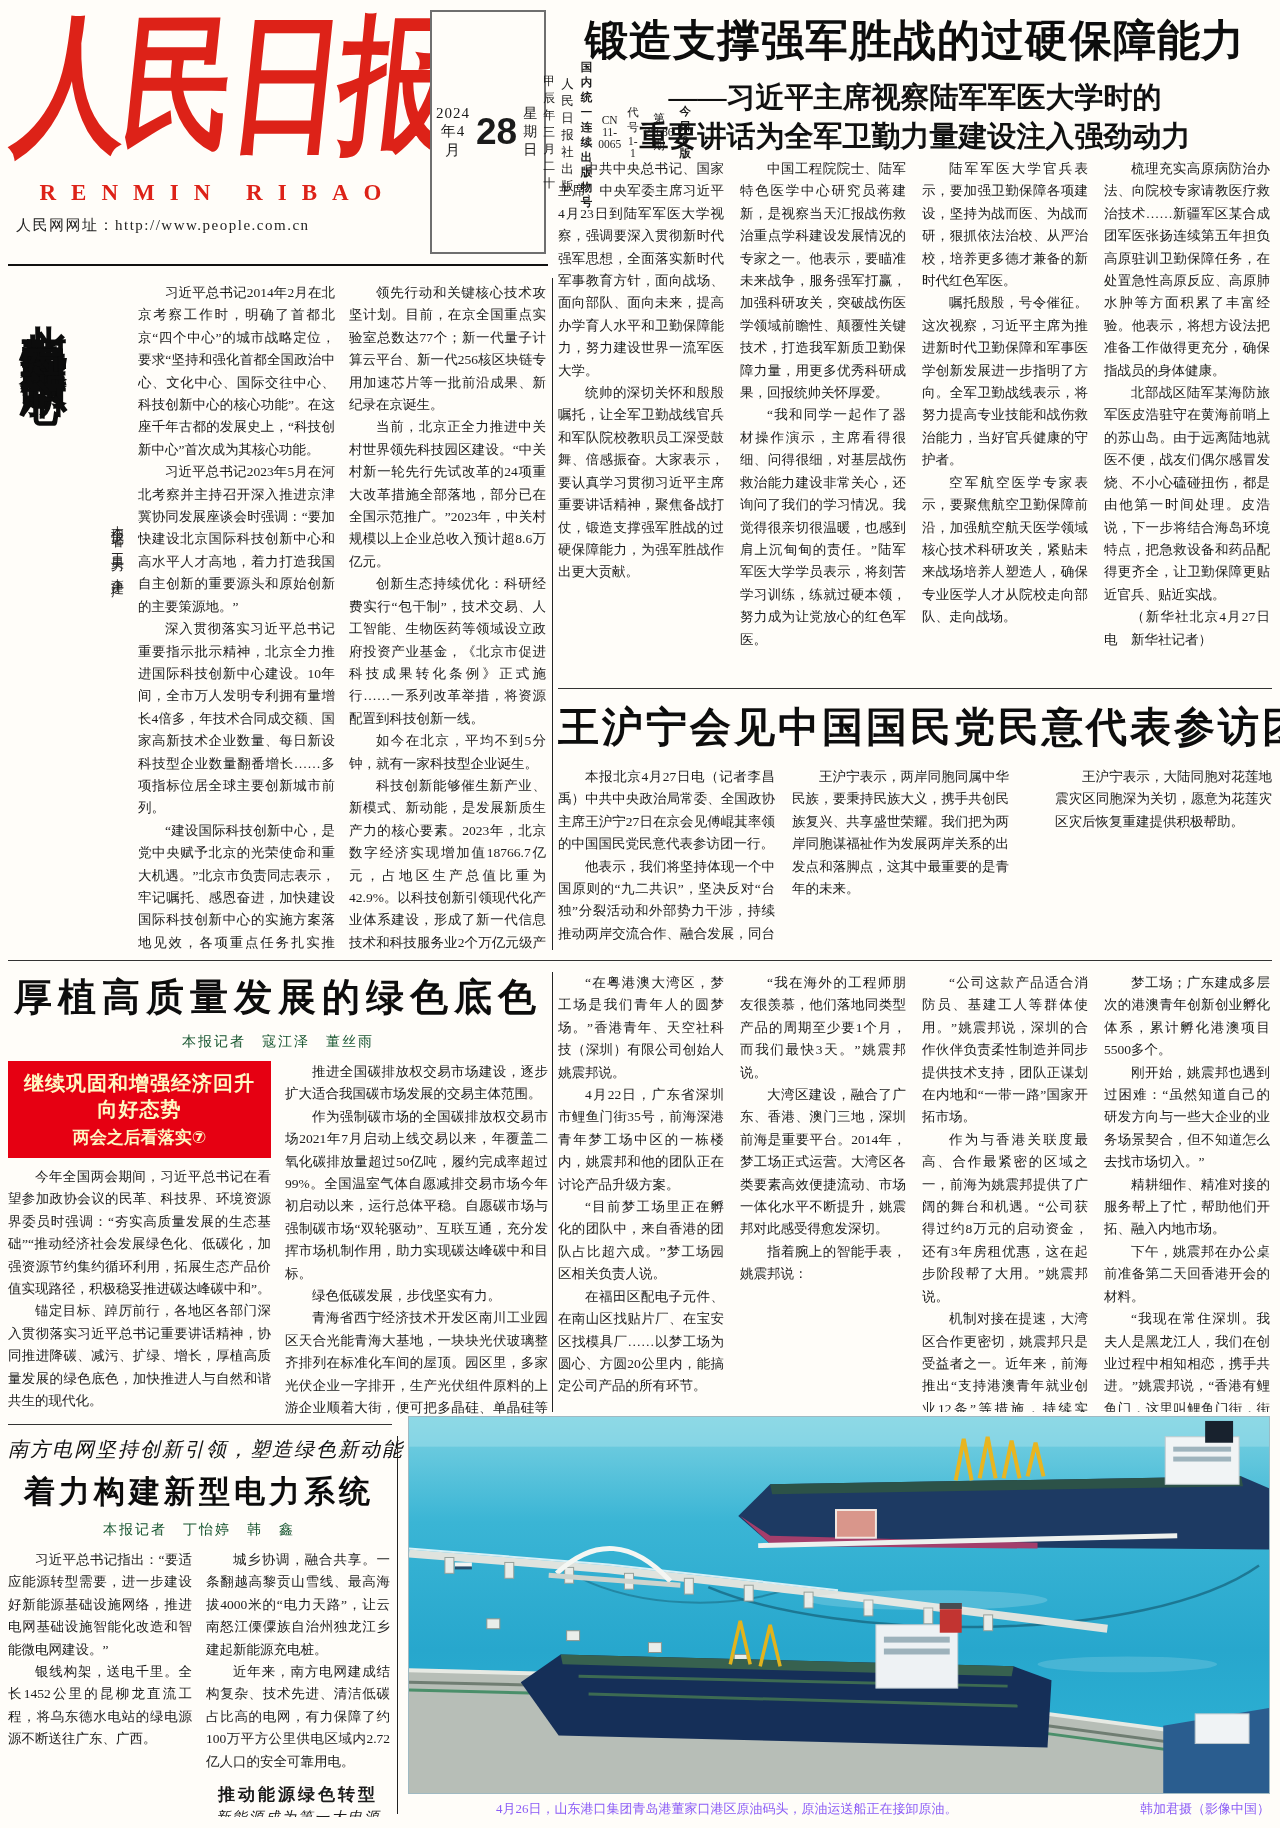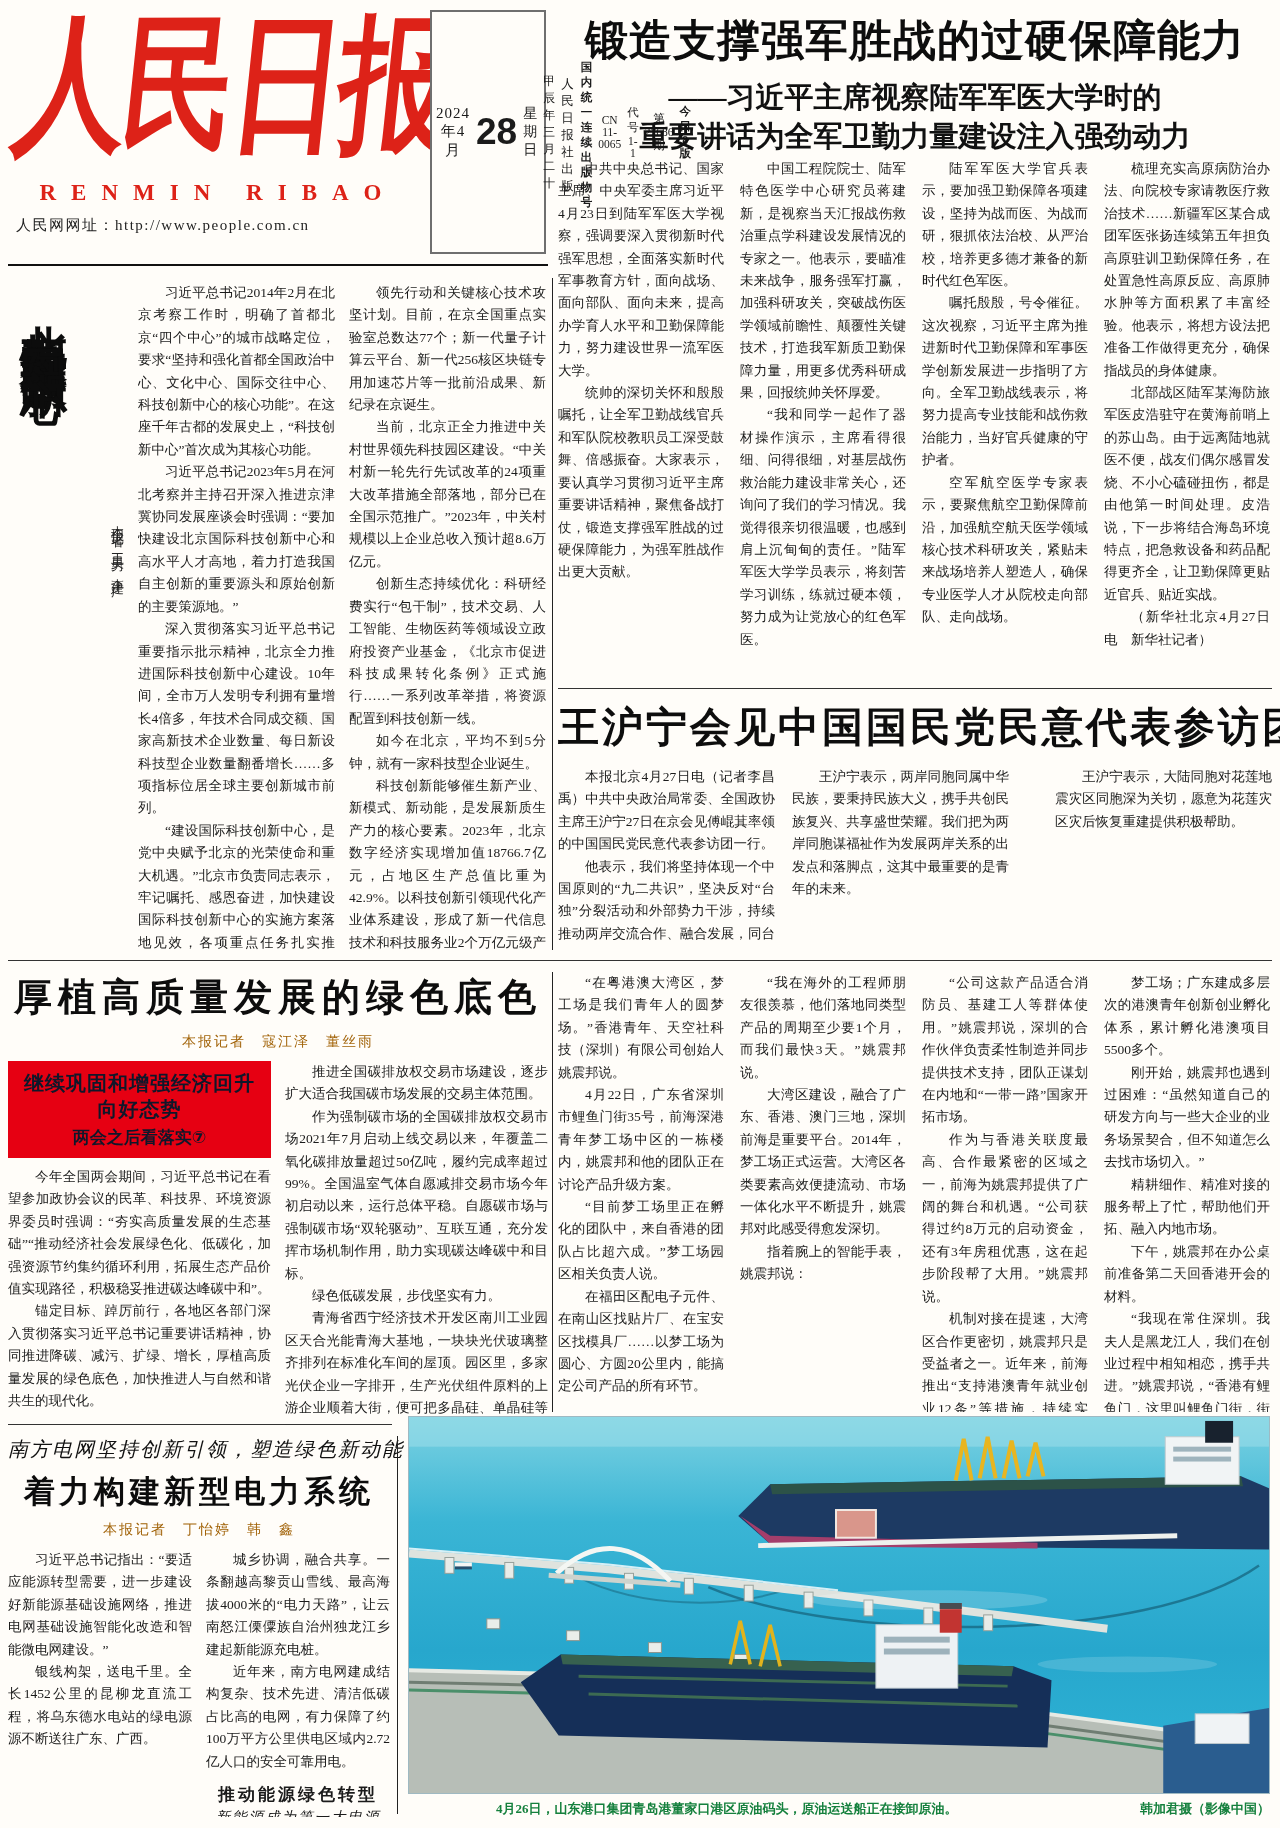--- a/index.html
+++ b/index.html
@@ -49,45 +49,45 @@
   .vhead-text {
     writing-mode:vertical-rl; text-orientation:upright;
     font-size:46px; font-weight:900; letter-spacing:4px; line-height:1;
     font-family:"Liberation Sans","DejaVu Sans",sans-serif; color:#0c0c0c;
   }
   .vbyline { writing-mode:vertical-rl; text-orientation:upright; font-size:13px; letter-spacing:3px; color:#222; }
 
   .whn-h1 { font-size:41px; font-weight:bold; text-align:center; letter-spacing:3px; white-space:nowrap; color:#0d0d0d; }
 
   .green-h1 { font-size:38px; font-weight:bold; text-align:center; letter-spacing:6px; white-space:nowrap; color:#0d0d0d; }
-  .byline { font-size:14px; text-align:center; letter-spacing:2px; color:#a16207; }
+  .byline { font-size:14px; text-align:center; letter-spacing:2px; color:#14532d; }
 
   .redbox {
-    background:#e60012; color:#0f172a; text-align:center; padding:9px 6px; margin-bottom:8px;
+    background:#e60012; color:#fef9c3; text-align:center; padding:9px 6px; margin-bottom:8px;
     font-family:"Liberation Sans","DejaVu Sans",sans-serif;
   }
   .redbox .rb1 { font-size:20px; font-weight:bold; letter-spacing:1px; line-height:1.3; }
   .redbox .rb2 { font-size:17px; font-weight:bold; margin-top:4px; }
 
   .island { background:#fffdf9; text-align:center; padding-top:4px; }
   .island-label { display:inline-block; background:#e60012; color:#fff; font-weight:bold; font-size:19px;
                   padding:5px 14px; letter-spacing:2px; font-family:"Liberation Sans","DejaVu Sans",sans-serif; }
   .island-h1 { font-size:36px; font-weight:900; letter-spacing:2px; margin-top:14px; white-space:nowrap;
                font-family:"Liberation Sans","DejaVu Sans",sans-serif; color:#0c0c0c; }
   .island-byline { font-size:14px; margin-top:12px; letter-spacing:2px; }
 
   .kicker { font-size:20px; font-style:italic; text-align:center; letter-spacing:2px; color:#111; white-space:nowrap; }
   .power-h1 { font-size:31px; font-weight:900; text-align:center; letter-spacing:4px; white-space:nowrap;
               font-family:"Liberation Sans","DejaVu Sans",sans-serif; color:#0c0c0c; margin-top:8px; }
   .power-sub1 { font-weight:bold; font-size:17px; text-align:center; letter-spacing:3px; margin:10px 0 2px;
                 font-family:"Liberation Sans","DejaVu Sans",sans-serif; }
   .power-sub2 { font-size:14.5px; font-style:italic; text-align:center; letter-spacing:2px; margin-bottom:6px; }
 
   .photo-frame { border:1px solid #9fb9c2; }
-  .caption-row { display:flex; justify-content:space-between; font-size:13px; color:#15803d;font-weight:bold; }
+  .caption-row { display:flex; justify-content:space-between; font-size:13px; color:#8b5cf6; }
 </style>
 </head>
 <body>
 
 <div id="page">
 
   <div class="abs" style="left:16px; top:4px; width:404px; height:256px;">
     <div class="mast-title">人民日报</div>
     <div class="mast-latin" style="margin-top:14px;">RENMIN RIBAO</div>
     <div class="mast-site">人民网网址：http://www.people.com.cn</div>

